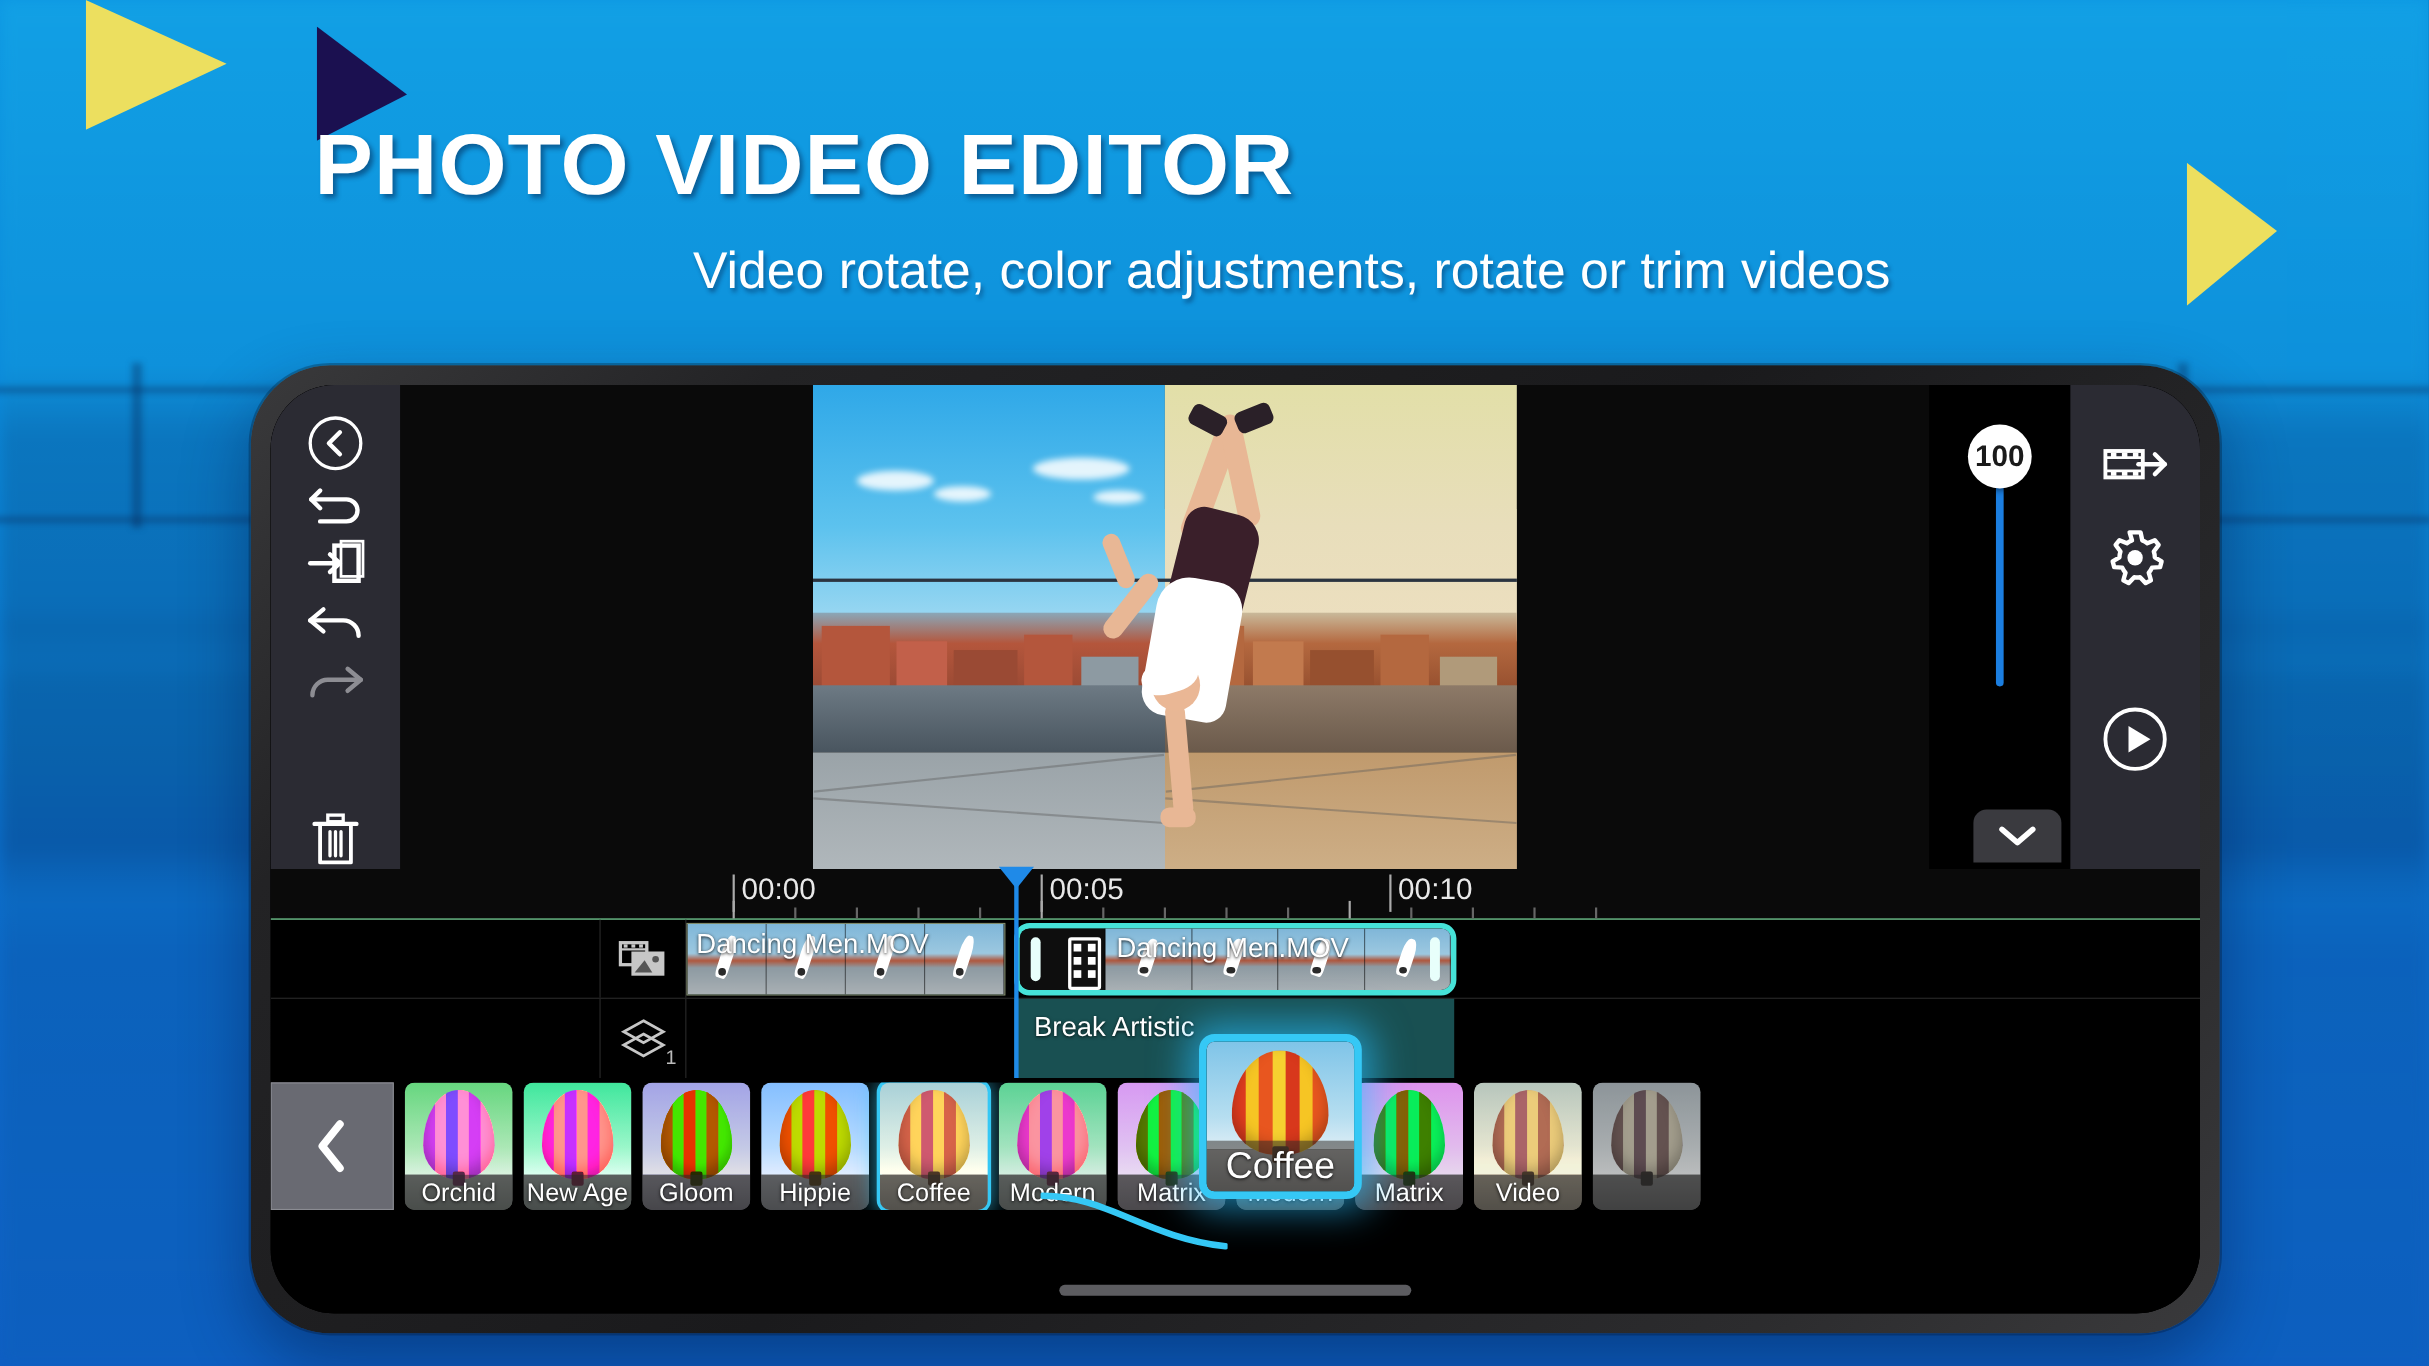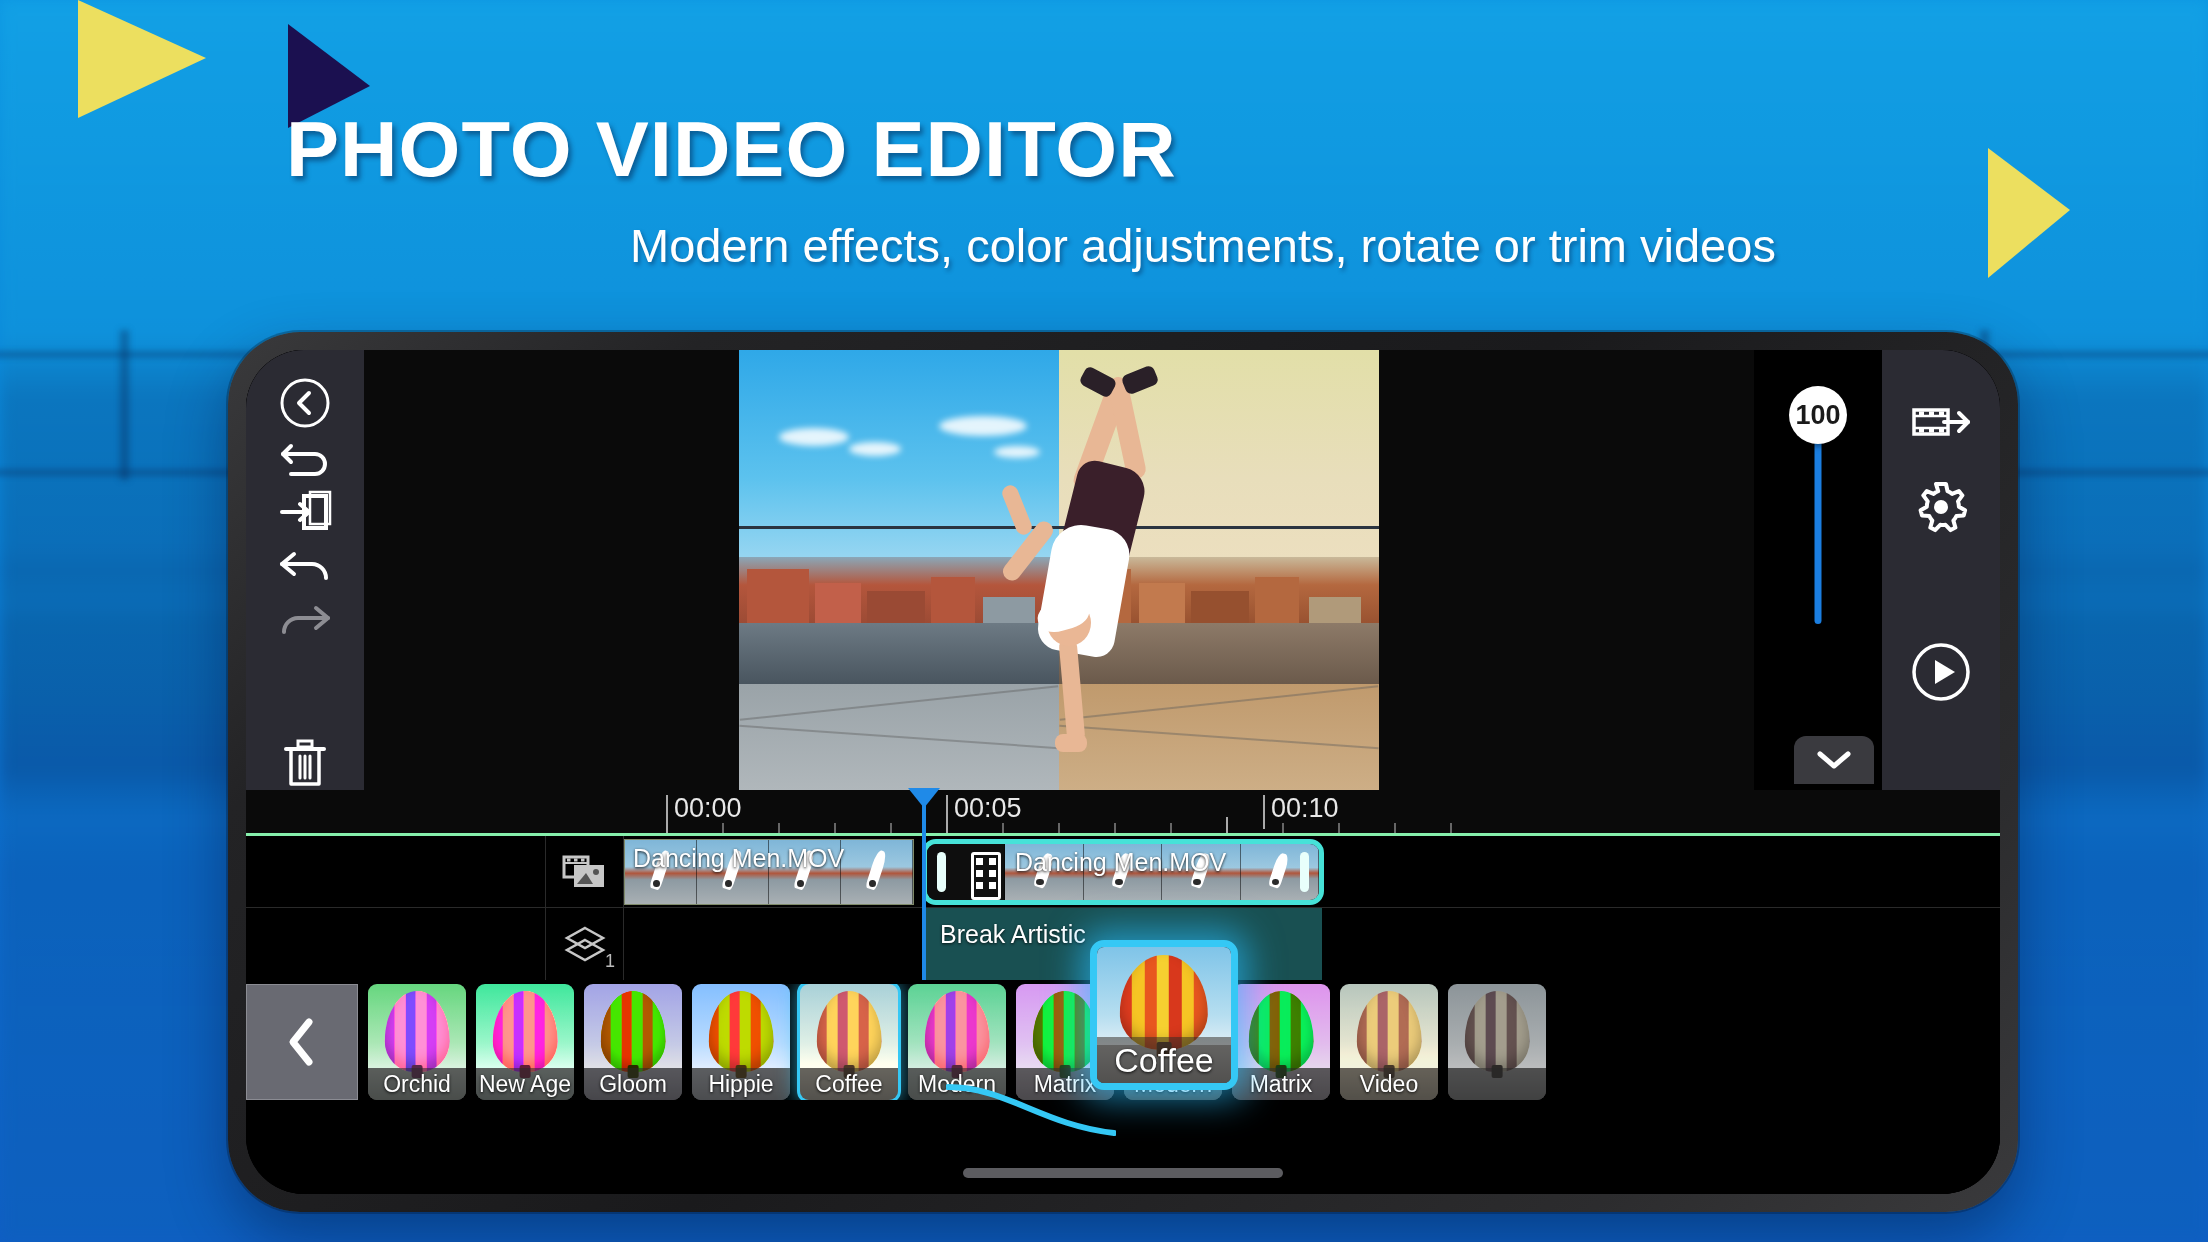--- a/index.html
+++ b/index.html
@@ -190,21 +190,21 @@
     padding-top:30px;
   }
   #right-toolbar .tool-btn { height:84px; }
   #play-btn { margin-top:82px; }
 
   
   #timeline { background:#000; position:relative; }
   #ruler {
     position:relative; height:46px;
     background:#0a0a0a;
-    border-bottom:3px solid #86efac;
+    border-bottom:1px solid #86efac;
   }
   .tick-label {
     position:absolute; top:5px;
     font-size:27px; color:#e8e8e8;
     padding-left:6px;
     border-left:2px solid #aaa;
     line-height:1;
     height:34px;
   }
   .tick {
@@ -432,21 +432,21 @@
   <polygon points="0,0 128,58 0,118" fill="#ecdf5f"></polygon>
 </svg>
 <svg width="120" height="110" style="position:absolute;left:288px;top:24px;">
   <polygon points="0,0 82,62 0,104" fill="#1b1050"></polygon>
 </svg>
 <svg width="120" height="150" style="position:absolute;right:100px;top:138px;">
   <polygon points="0,10 82,72 0,140" fill="#ecdf5f"></polygon>
 </svg>
 
 <div id="headline">PHOTO VIDEO EDITOR</div>
-<div id="subhead">Modern effects, color adjustments, rotate or trim videos</div>
+<div id="subhead">Video rotate, color adjustments, rotate or trim videos</div>
 
 <div id="phone">
  <div id="phone-inner">
   <div id="screen">
 
     <div id="editor-main">
 
       <div id="left-toolbar">
         <div class="tool-btn" title="Back">
           <svg width="54" height="54" viewBox="0 0 54 54">

